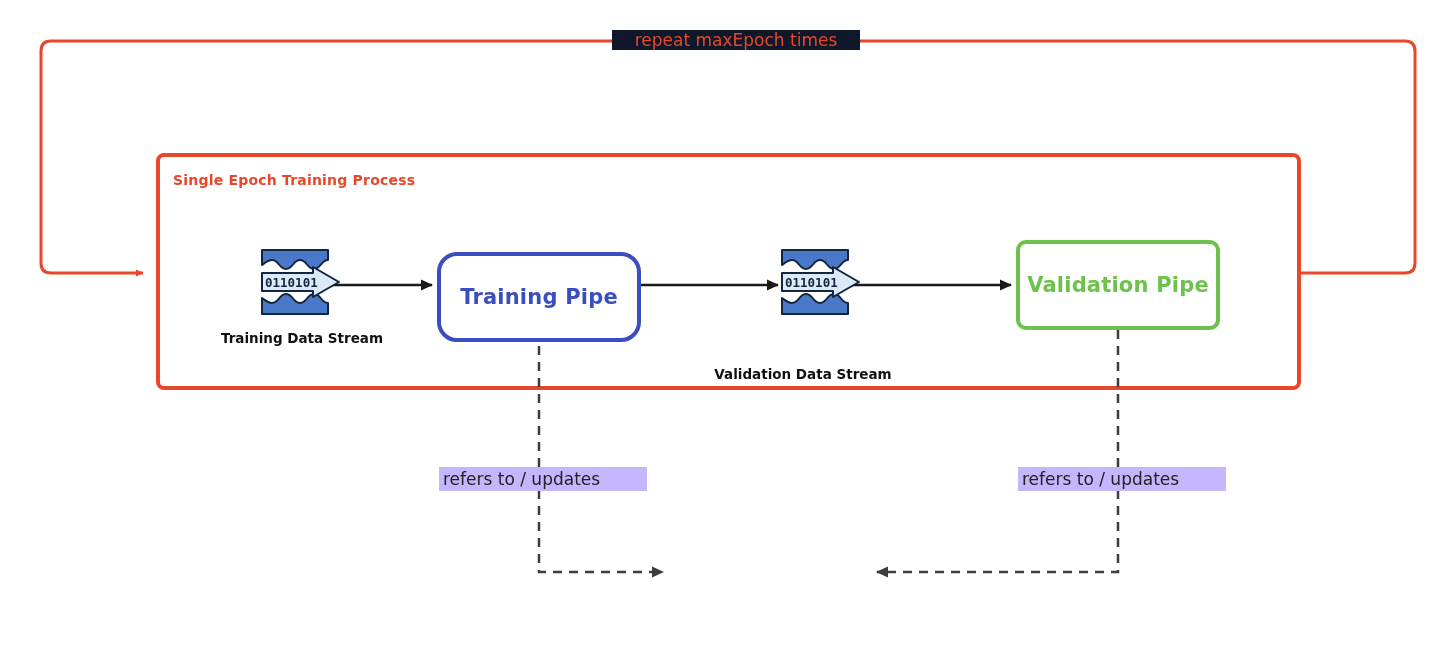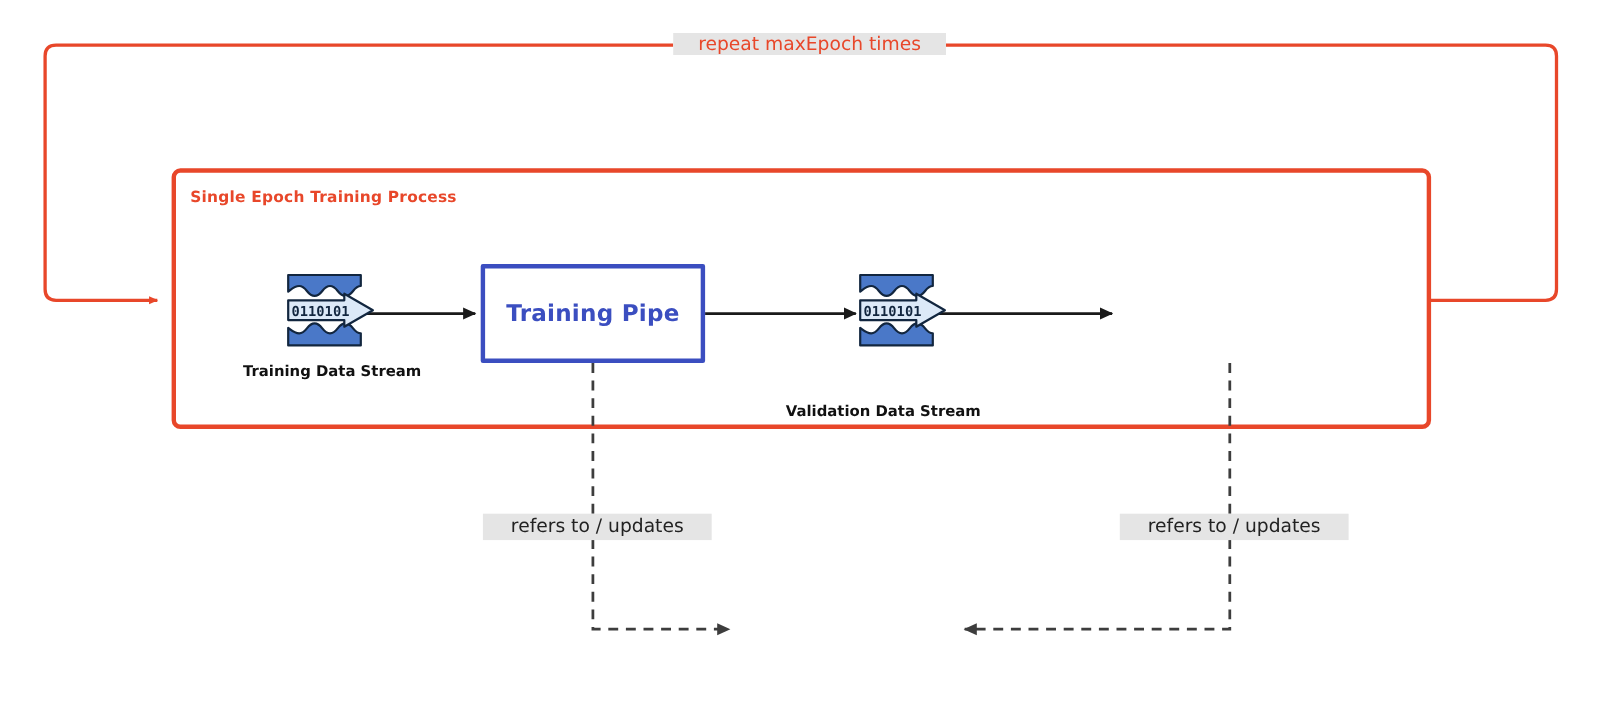--- a/index.html
+++ b/index.html
@@ -35,25 +35,25 @@
   }
   .node-label {
     font-weight: bold;
     letter-spacing: 0.2px;
     white-space: nowrap;
   }
 
   
   #training-pipe {
     left: 437px;
-    top: 240px;
+    top: 252px;
     width: 204px;
     height: 90px;
     border: 4px solid #3b4ec0;
-    border-radius: 2px;
+    border-radius: 20px;
   }
   #training-pipe .node-label {
     color: #3b4ec0;
     font-size: 21px;
   }
 
   
   #validation-pipe {
     left: 1016px;
     top: 240px;
@@ -94,45 +94,44 @@
 
   
   #loop-caption {
     position: absolute;
     left: 612px;
     top: 30px;
     width: 248px;
     text-align: center;
     color: #e8472a;
     font-size: 17px;
-    background: #e5e5e5;
+    background: #0f172a;
     padding: 0 6px;
     box-sizing: border-box;
   }
 
   
   .stream-caption {
     position: absolute;
     text-align: center;
     color: #111111;
     font-size: 13.5px;
     font-weight: bold;
     white-space: nowrap;
   }
   #caption-training-stream { left: 183px; top: 330px; width: 200px; text-align: right; }
   #caption-validation-stream { left: 703px; top: 330px; width: 200px; margin-top: 36px; }
 
   
   .edge-label {
     position: absolute;
-    text-align: center;
     color: #222222;
     font-size: 17px;
     white-space: nowrap;
-    background: #e5e5e5;
+    background: #c4b5fd;
     padding: 2px 4px;
   }
   #label-refers-left { left: 439px; top: 467px; width: 200px; }
   #label-refers-right { left: 1018px; top: 467px; width: 200px; }
 
   
   .stream-icon {
     position: absolute;
     width: 86px;
     height: 68px;
@@ -212,18 +211,21 @@
       <path d="M3,25 L54,25 L54,19 L80,34 L54,49 L54,43 L3,43 Z" fill="#dce9f8" stroke="#12263f" stroke-width="2" stroke-linejoin="round"></path>
       <text x="6" y="39" font-family="'DejaVu Sans Mono','Liberation Mono',monospace" font-size="12.5" font-weight="bold" fill="#12263f">0110101</text>
     </svg>
   </div>
   <div class="stream-caption" id="caption-validation-stream">Validation Data Stream</div>
 
   <div class="node" id="training-pipe">
     <span class="node-label">Training Pipe</span>
   </div>
 
+  <div class="node" id="validation-pipe">
+    <span class="node-label">Validation Pipe</span>
+  </div>
 
 
   <div class="edge-label" id="label-refers-left">refers to / updates</div>
   <div class="edge-label" id="label-refers-right">refers to / updates</div>
 
 </div>
 
 </body></html>

